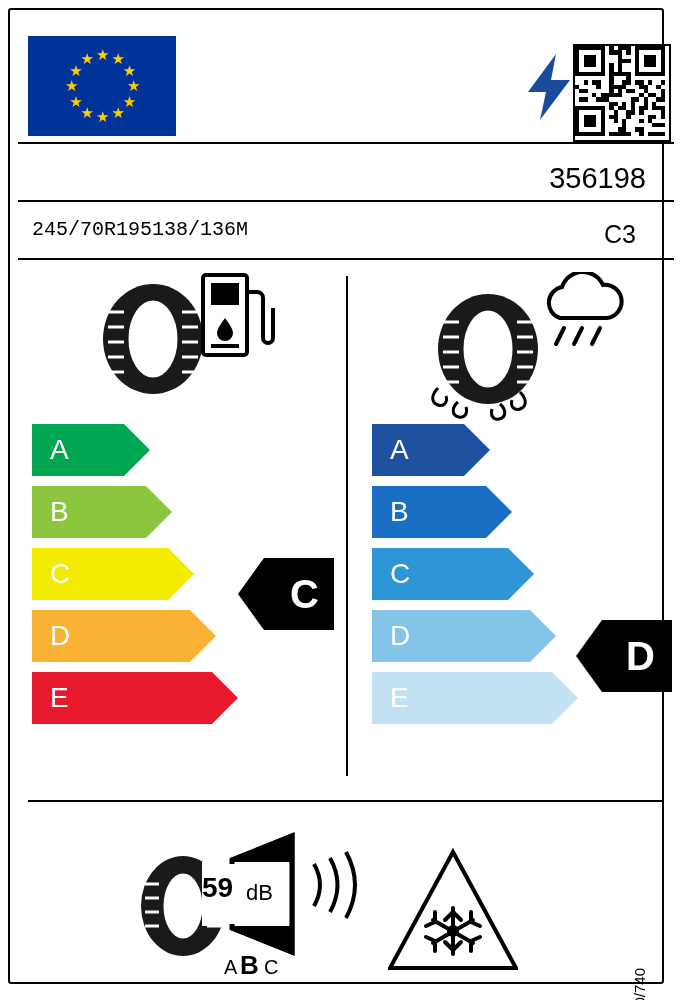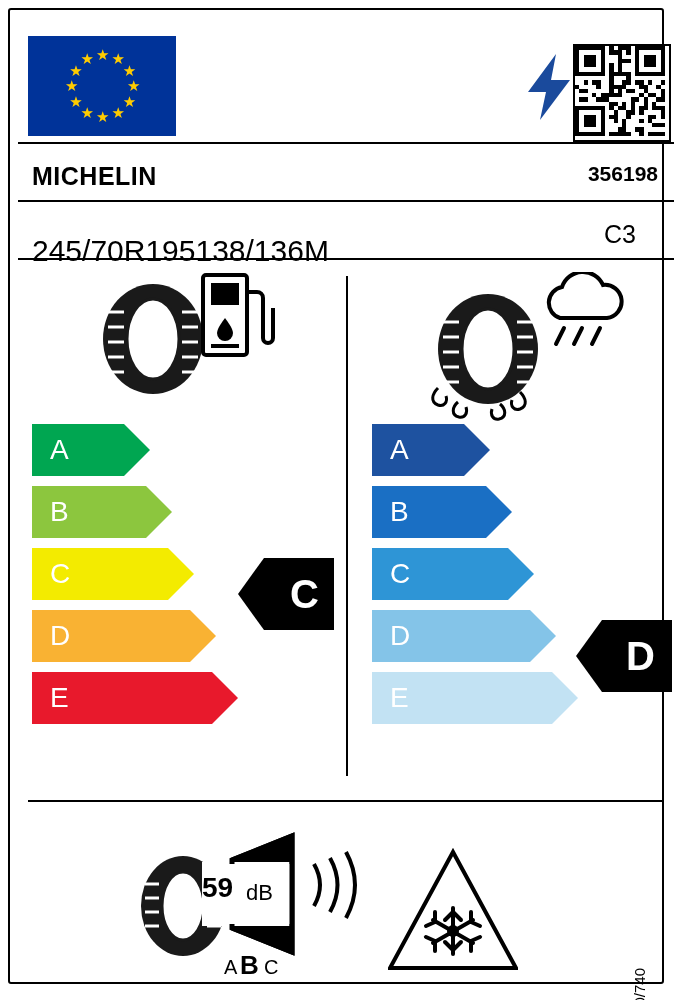--- a/index.html
+++ b/index.html
@@ -8,22 +8,22 @@
   
   .hdr{position:absolute;left:18px;top:18px;width:620px;height:112px;}
   .euflag{position:absolute;left:0;top:8px;width:148px;height:100px;background:#003399;}
   .energ{position:absolute;left:182px;top:22px;font-size:68px;font-weight:bold;color:#1a4a9c;letter-spacing:-1px;font-family:"Liberation Sans",sans-serif;}
   .bolt{position:absolute;left:498px;top:26px;}
   .qr{position:absolute;left:545px;top:16px;width:94px;height:94px;border:2px solid #000;background:#fff;}
   .qrc{position:absolute;background:#000;}
   
   .rowline{position:absolute;left:8px;width:656px;height:0;border-top:2px solid #000;}
   .brand{position:absolute;left:22px;top:152px;font-size:25px;font-weight:bold;letter-spacing:.5px;}
-  .code{position:absolute;right:4px;top:152px;font-size:21px;font-weight:bold;}
-  .size{position:absolute;left:22px;top:224px;font-size:30px;}
+  .code{position:absolute;right:16px;top:152px;font-size:29px;font-weight:normal;}
+  .size{position:absolute;left:22px;top:208px;font-size:20px;font-family:Liberation Mono, monospace;}
   .cls{position:absolute;right:26px;top:210px;font-size:25px;}
   
   .vdiv{position:absolute;left:336px;top:266px;width:0;height:500px;border-left:2px solid #000;}
   
   .tire{position:absolute;}
   
   .grades{position:absolute;}
   .grade{position:relative;height:52px;margin-bottom:10px;display:flex;align-items:center;}
   .gletter{position:absolute;left:18px;top:50%;transform:translateY(-50%);font-size:28px;color:#fff;font-weight:normal;}
   .arrowbox{position:absolute;}
@@ -278,21 +278,20 @@
         <div class="qrc" style="left: 17.1429px; top: 85.7143px; width: 4.28571px; height: 4.28571px;"></div>
         <div class="qrc" style="left: 21.4286px; top: 85.7143px; width: 4.28571px; height: 4.28571px;"></div>
         <div class="qrc" style="left: 25.7143px; top: 85.7143px; width: 4.28571px; height: 4.28571px;"></div>
       </div>
   </div>
 
   <div class="rowline" style="top:132px;"></div>
   <div class="rowline" style="top:190px;"></div>
   <div class="rowline" style="top:248px;"></div>
 
-  <div class="brand">MICHELIN</div>
   <div class="code">356198</div>
   <div class="size">245/70R195138/136M</div>
   <div class="cls">C3</div>
 
   <div class="vdiv"></div>
 
   <div class="tire" style="left:88px;top:272px;">
     <svg width="110" height="115" viewBox="0 0 110 115">
       <ellipse cx="55" cy="57" rx="50" ry="55" fill="#1a1a1a"></ellipse>
       <ellipse cx="55" cy="57" rx="26" ry="40" fill="#fff" stroke="#1a1a1a" stroke-width="3"></ellipse>

